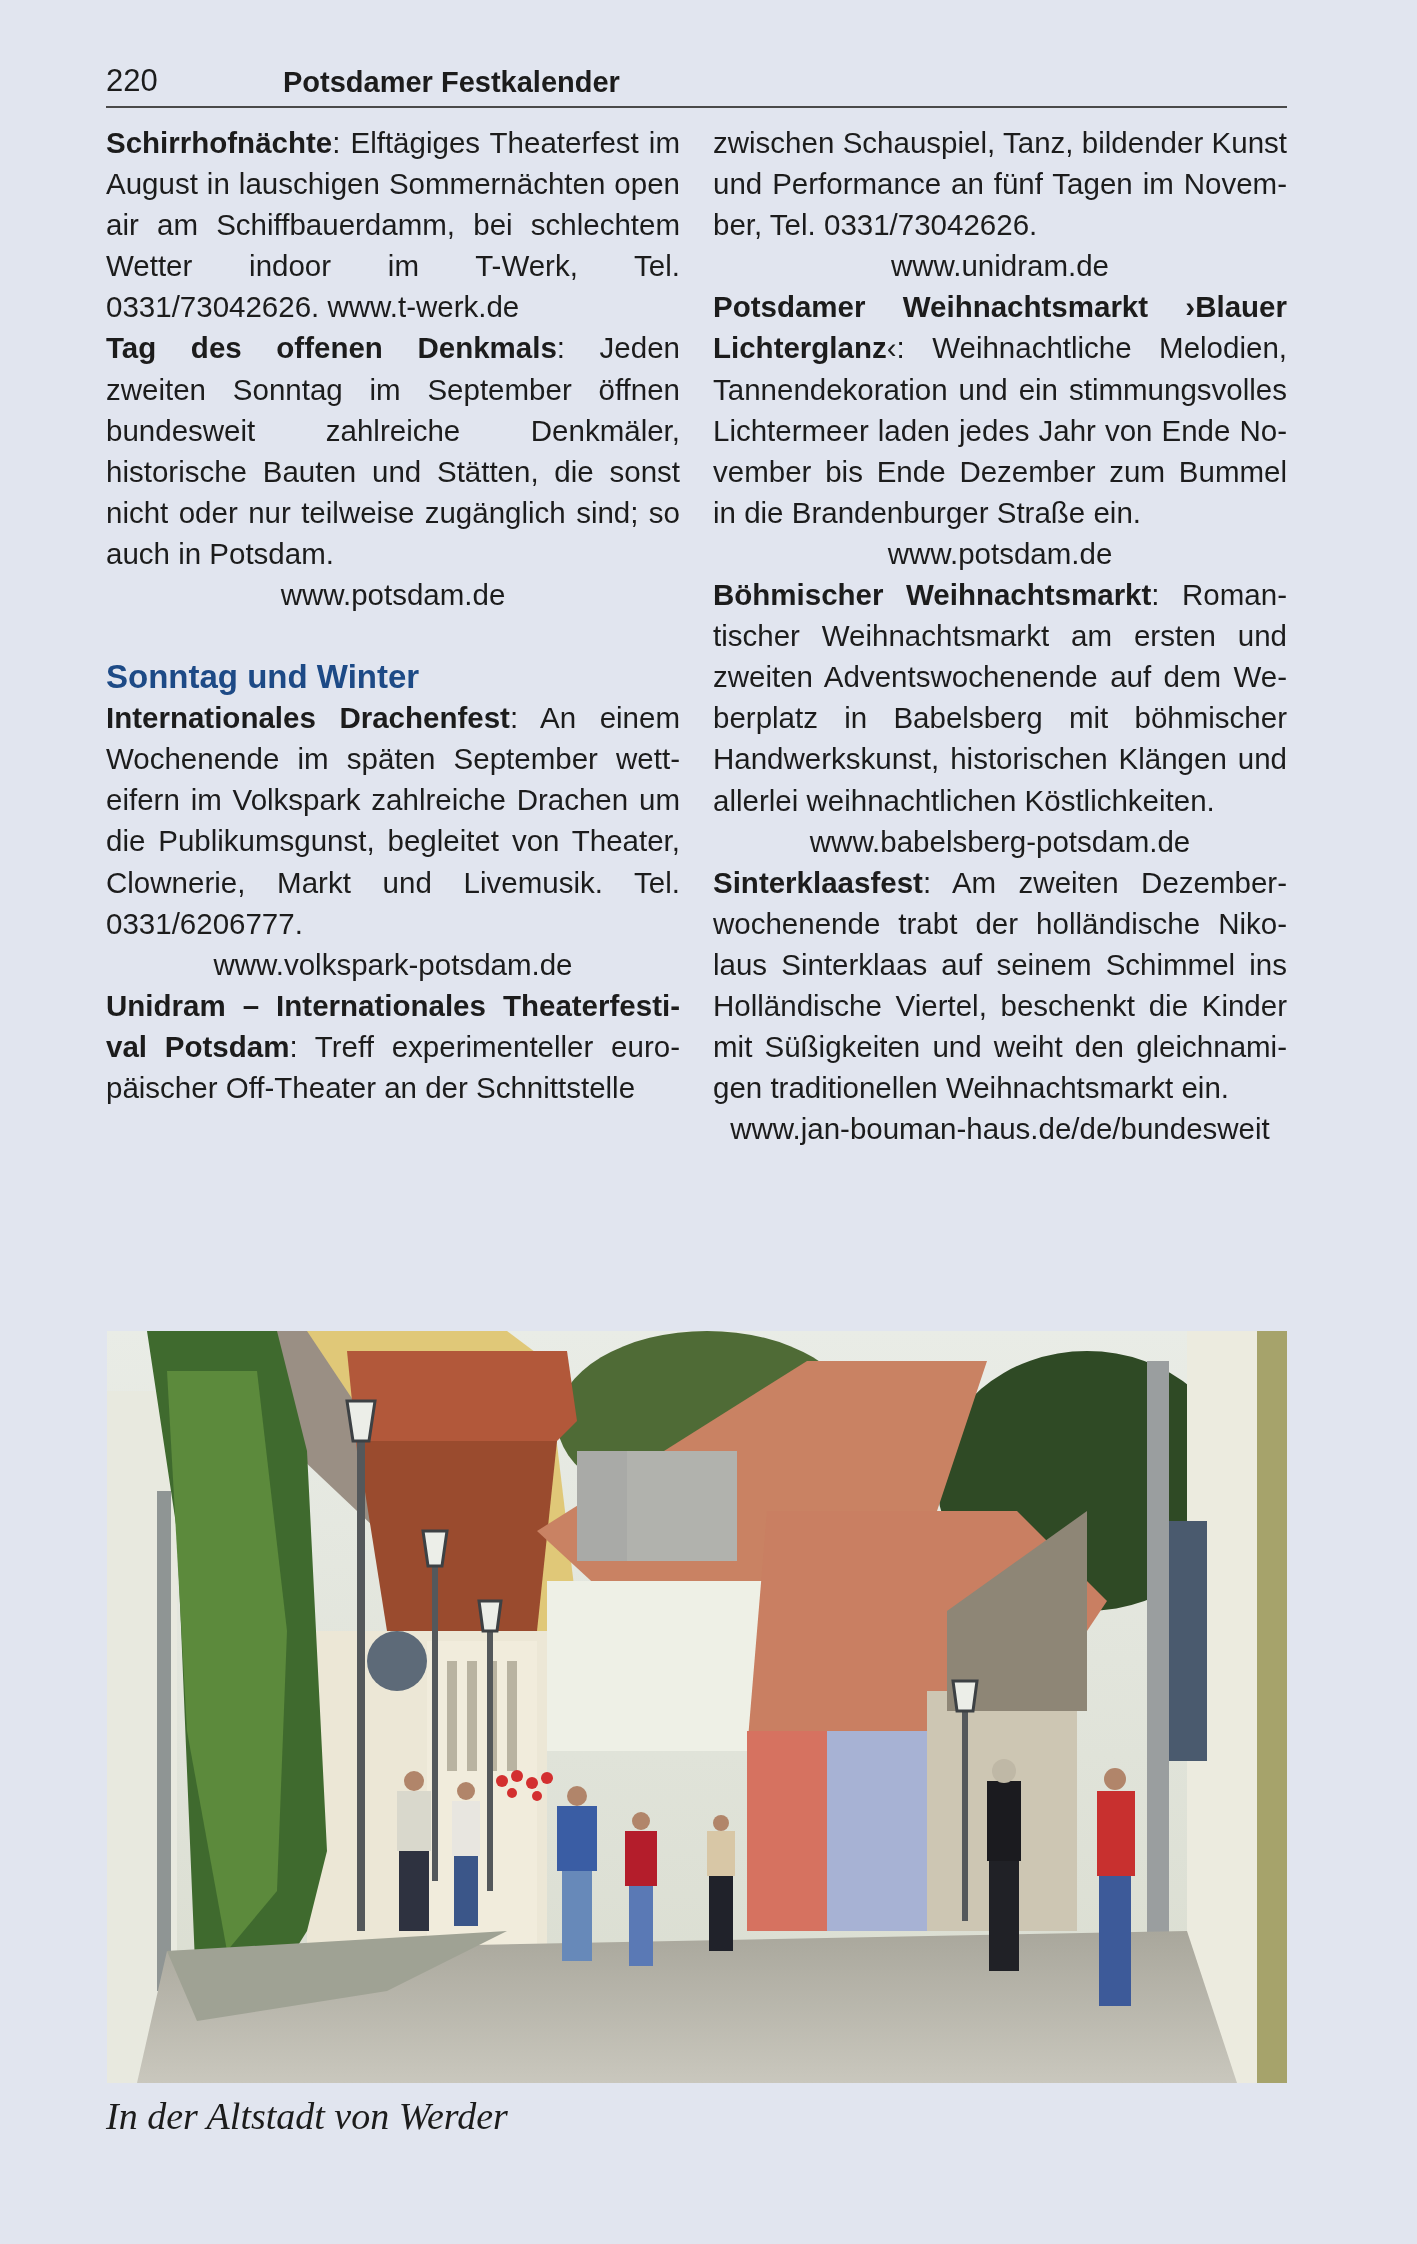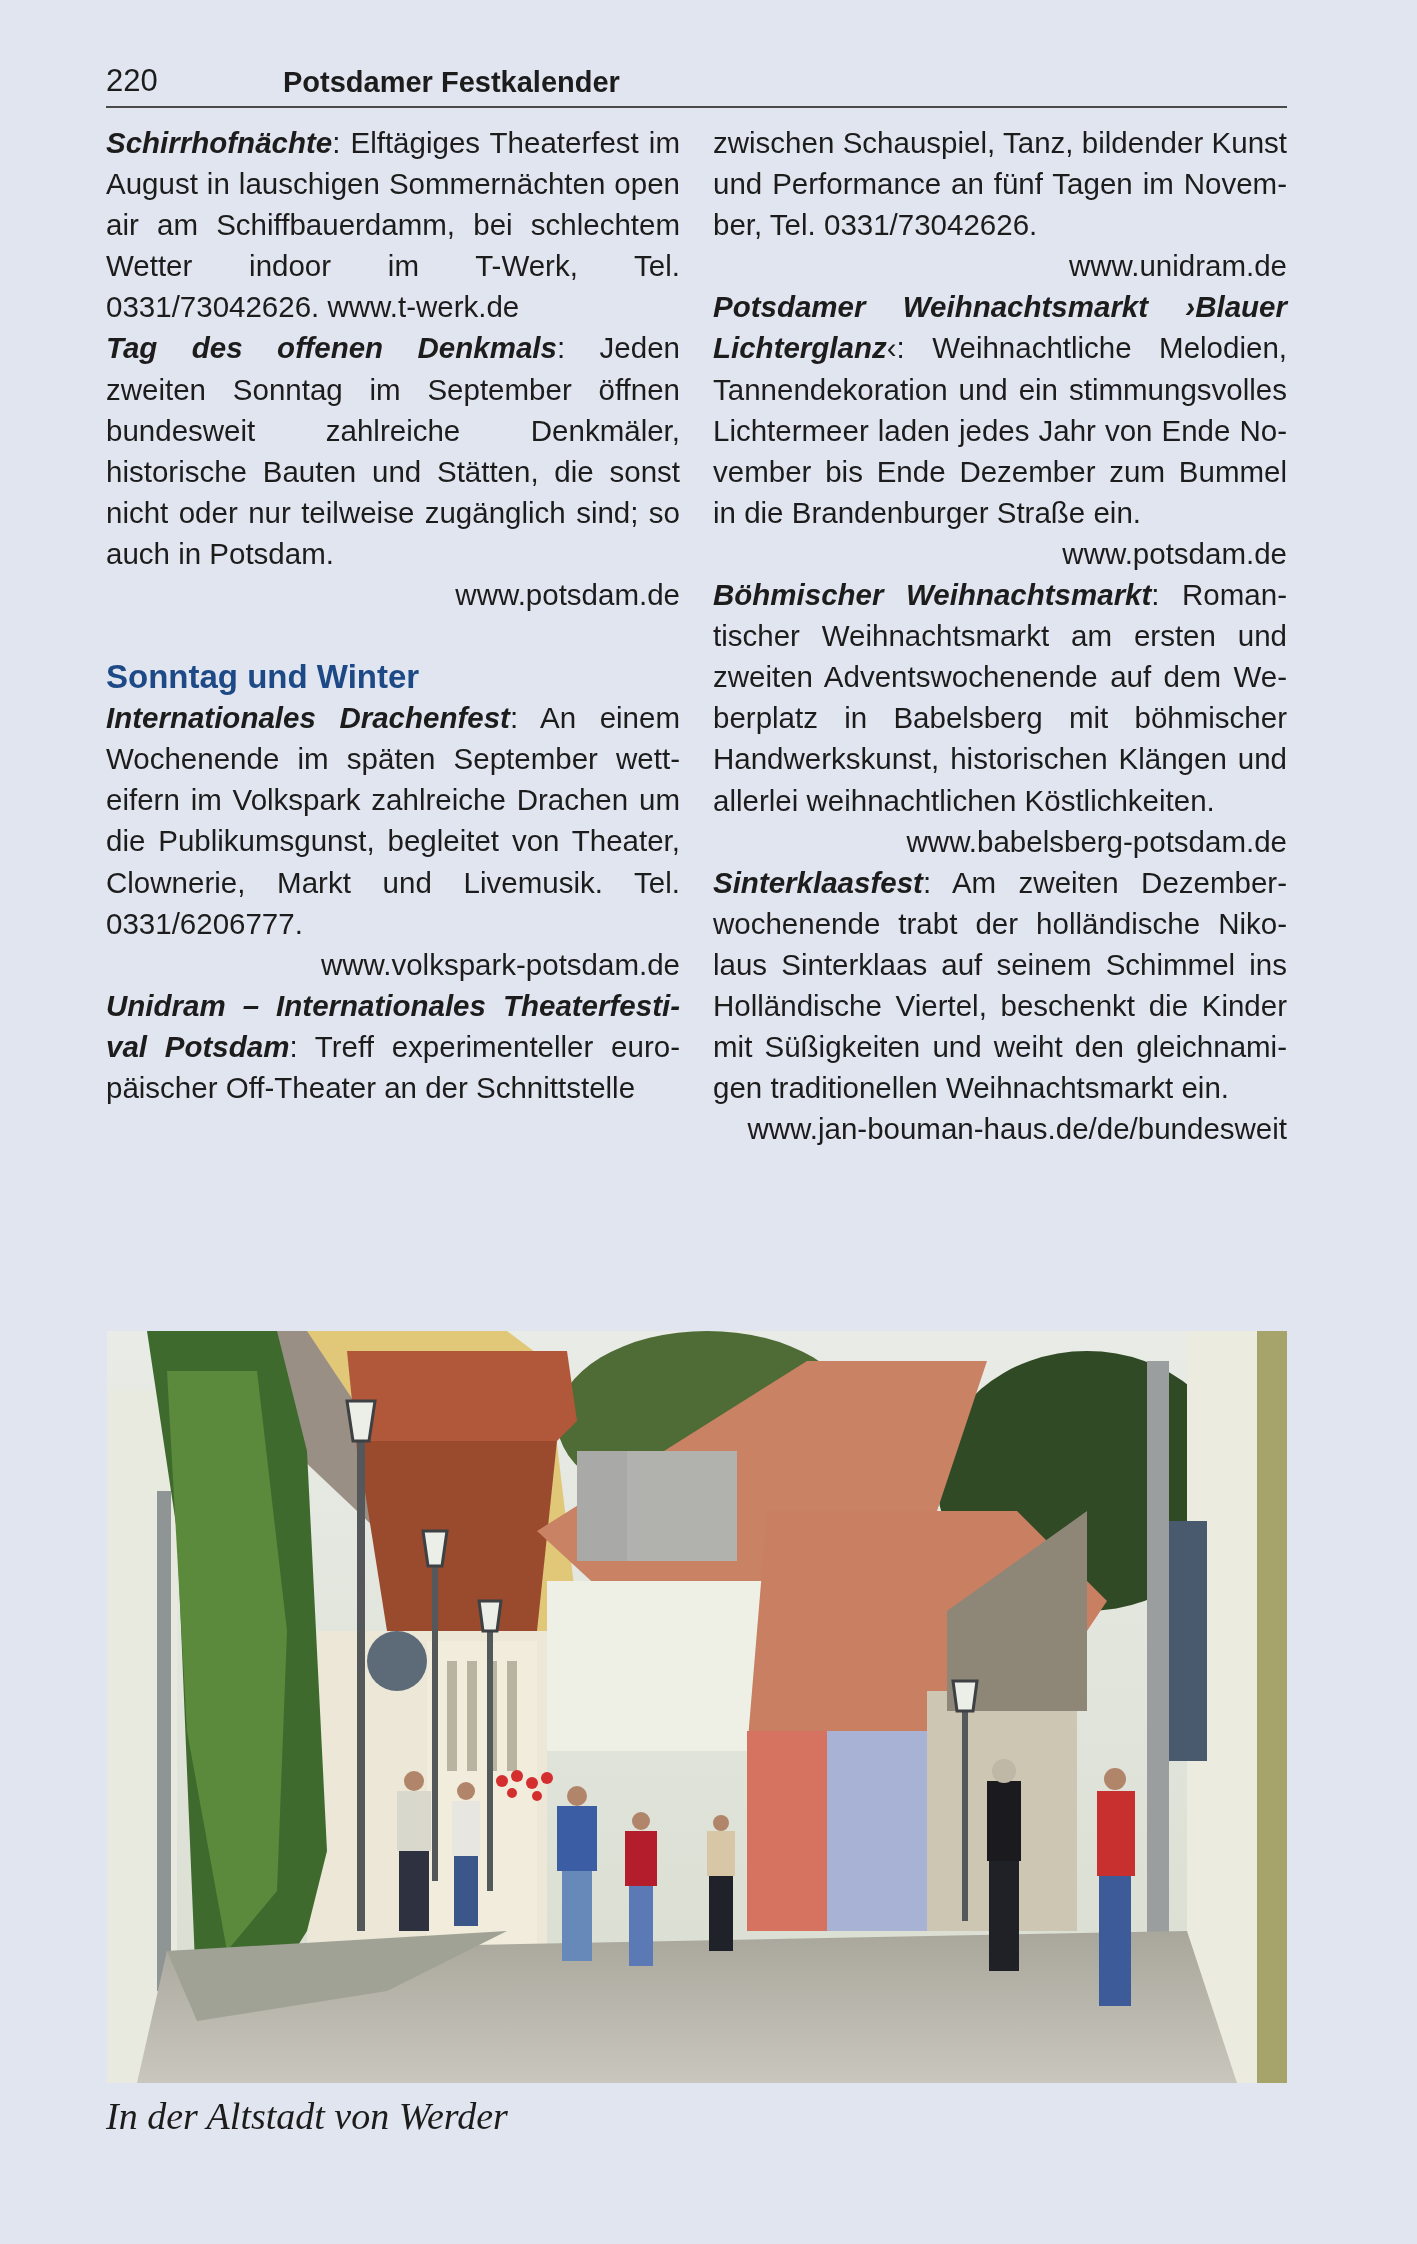--- a/index.html
+++ b/index.html
@@ -31,22 +31,22 @@
     width: 574px;
     font-family: "Liberation Sans", sans-serif;
     font-size: 29.5px;
     line-height: 41.1px;
     text-align: justify;
     hyphens: manual;
   }
   .col-left { left: 106px; }
   .col-right { left: 713px; }
   .entry { margin: 0; }
-  .entry b { font-weight: bold; font-style: italic; }
-  .url { display: block; text-align: right; }
+  .entry b { font-weight: bold; }
+  .url { display: block; text-align: center; }
   .section-heading {
     font-family: "Liberation Sans", sans-serif;
     font-weight: bold;
     color: #1d4a86;
     font-size: 33px;
     line-height: 41px;
     margin-top: 41px;
   }
   .photo {
     position: absolute; left: 107px; top: 1331px;

